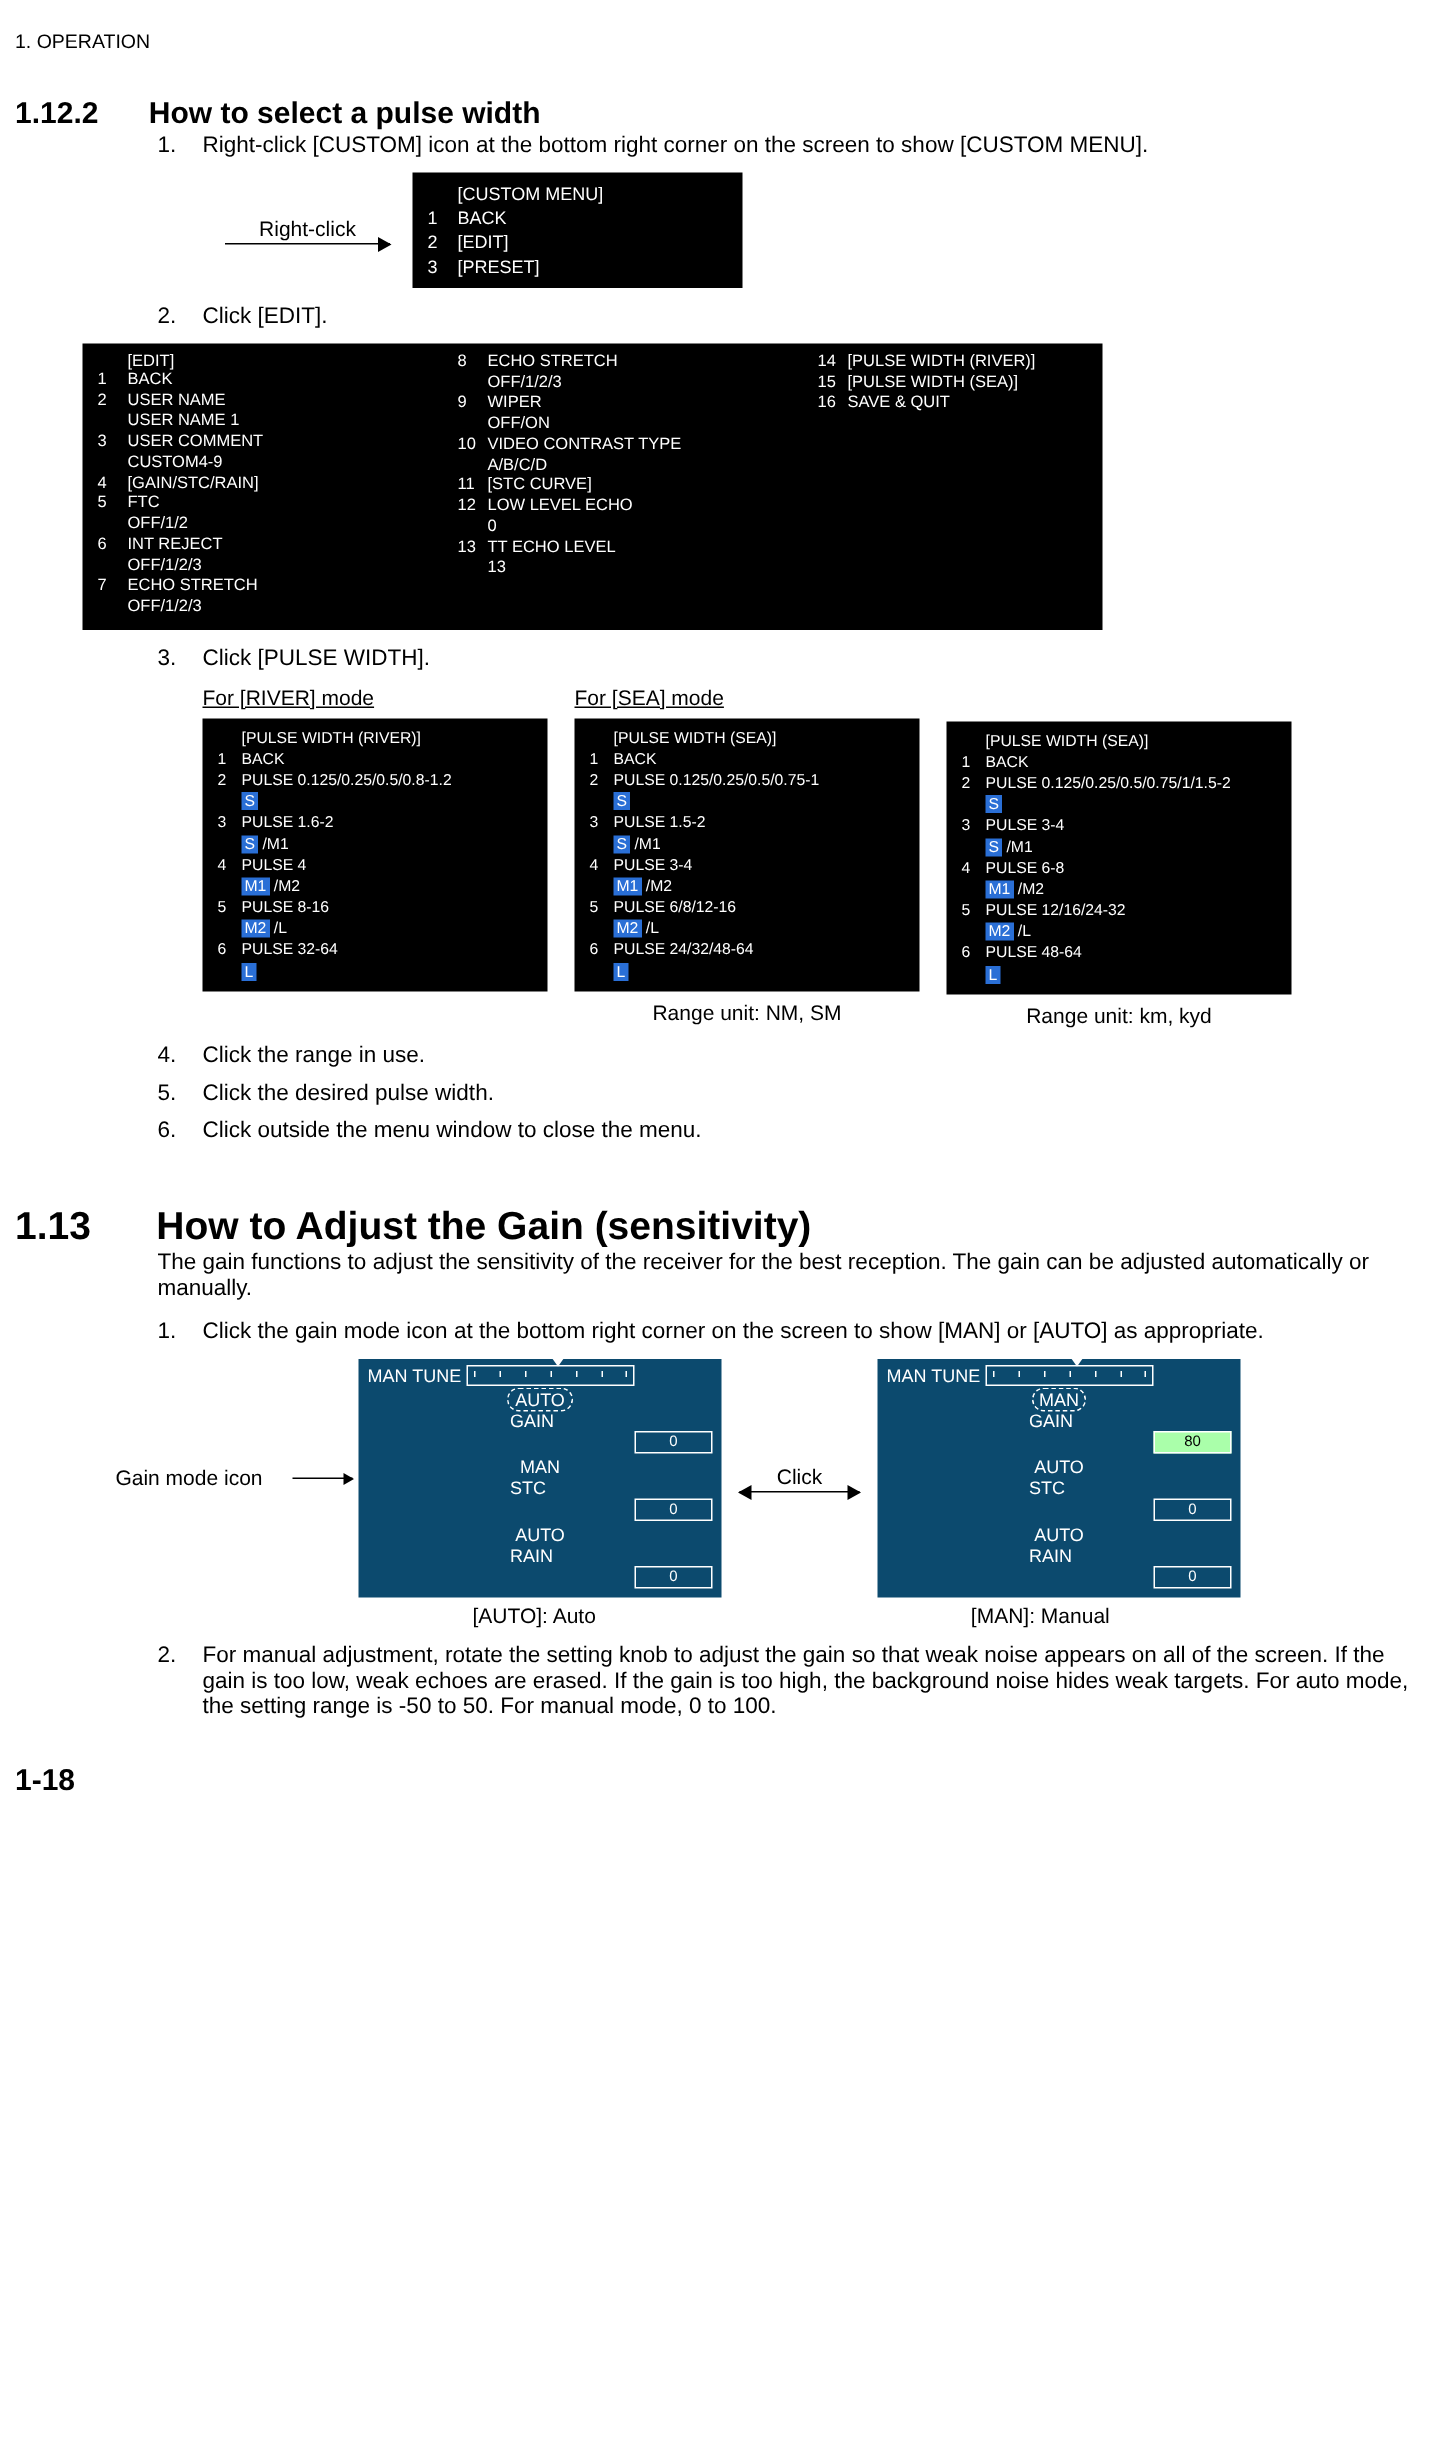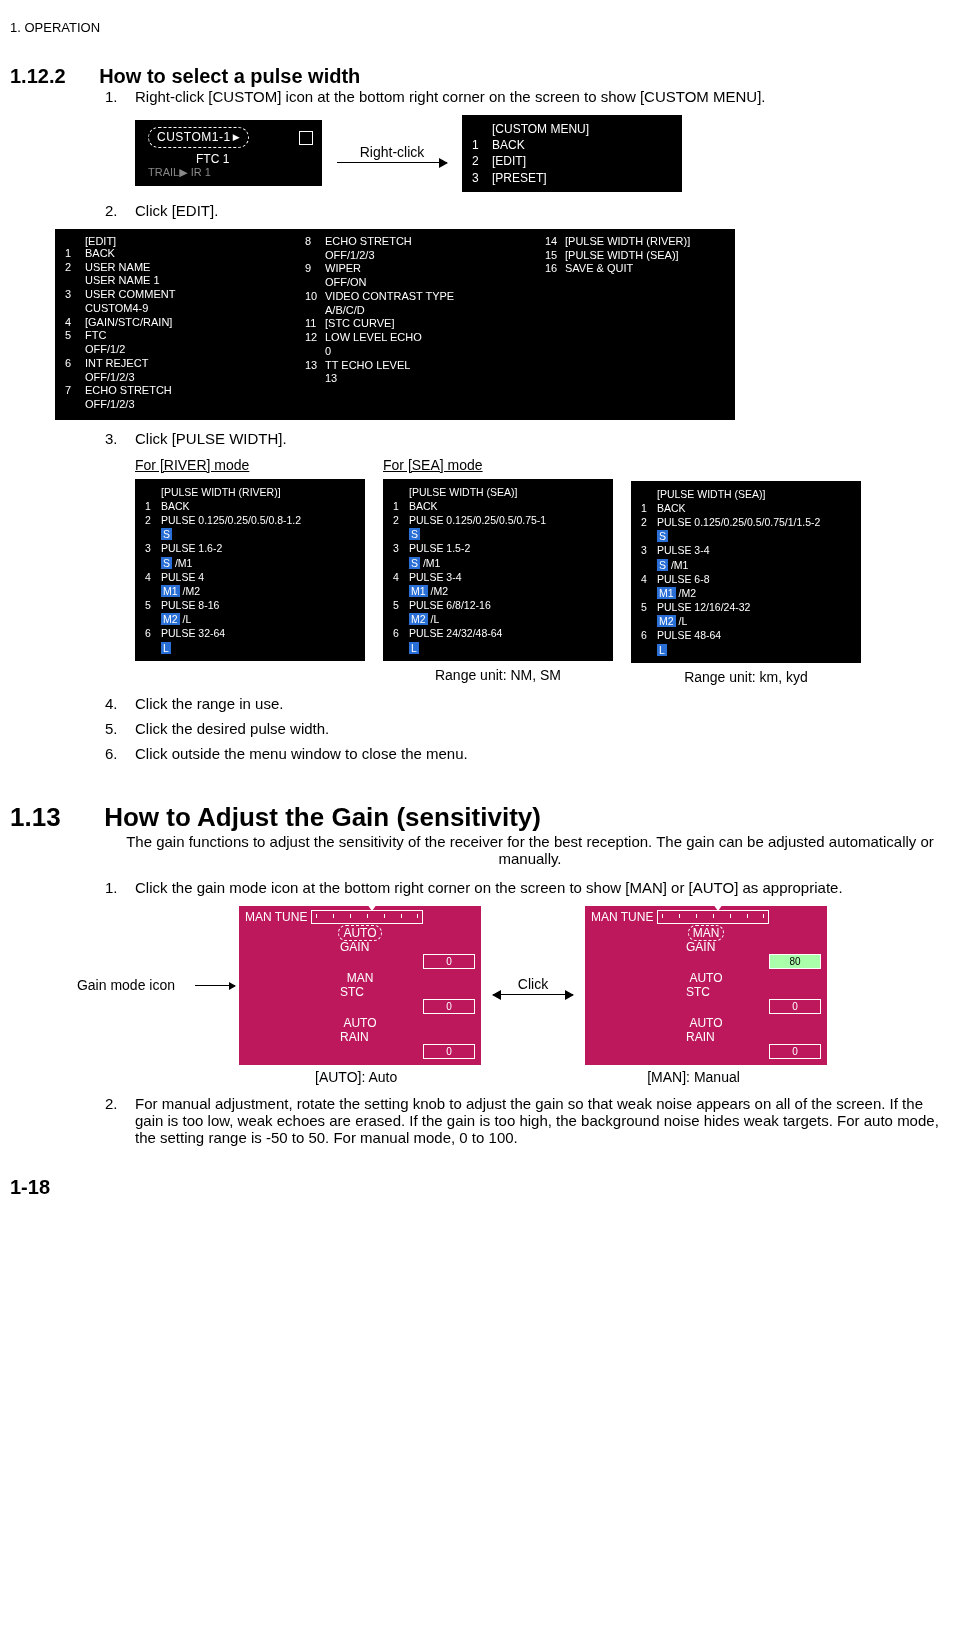--- a/index.html
+++ b/index.html
@@ -194,29 +194,28 @@
     vertical-align: top;
   }
   .big-section-title {
     font-size: 26px;
     font-weight: bold;
     display: inline-block;
   }
   .body-text {
     margin-left: 95px;
     margin-bottom: 12px;
-    text-align: center;
   }
   .gain-figure {
     display: flex;
     align-items: center;
     margin: 10px 0 4px 0;
   }
   .gain-panel {
-    background: #be185d;
+    background: #0c4a6e;
     color: #fff;
     font-size: 12px;
     width: 230px;
     padding: 4px 6px 6px 6px;
     position: relative;
   }
   .tune-row {
     display: flex;
     align-items: center;
   }
@@ -344,29 +343,20 @@
   <span class="section-title">How to select a pulse width</span>
 </div>
 
 <div class="section-block">
   <div class="step">
     <div class="step-num">1.</div>
     <div class="step-text">Right-click [CUSTOM] icon at the bottom right corner on the screen to show [CUSTOM MENU].</div>
   </div>
 
   <div class="figure-row">
-    <div class="black-box small-black">
-      <div class="custom-pill">
-        <span>CUSTOM1-1</span>
-        <span style="font-size:9px;">▶</span>
-      </div>
-      <div class="disk-icon"></div>
-      <div class="ftc-line">FTC   1</div>
-      <div class="trail-line">TRAIL▶   IR      1</div>
-    </div>
 
     <div class="arrow-row">
       <div class="arrow-label">Right-click</div>
       <div class="arrow-line"></div>
     </div>
 
     <div class="black-box menu-box">
       <div style="margin-left:20px;">[CUSTOM MENU]</div>
       <div class="menu-row">
         <div class="menu-n">1</div>

